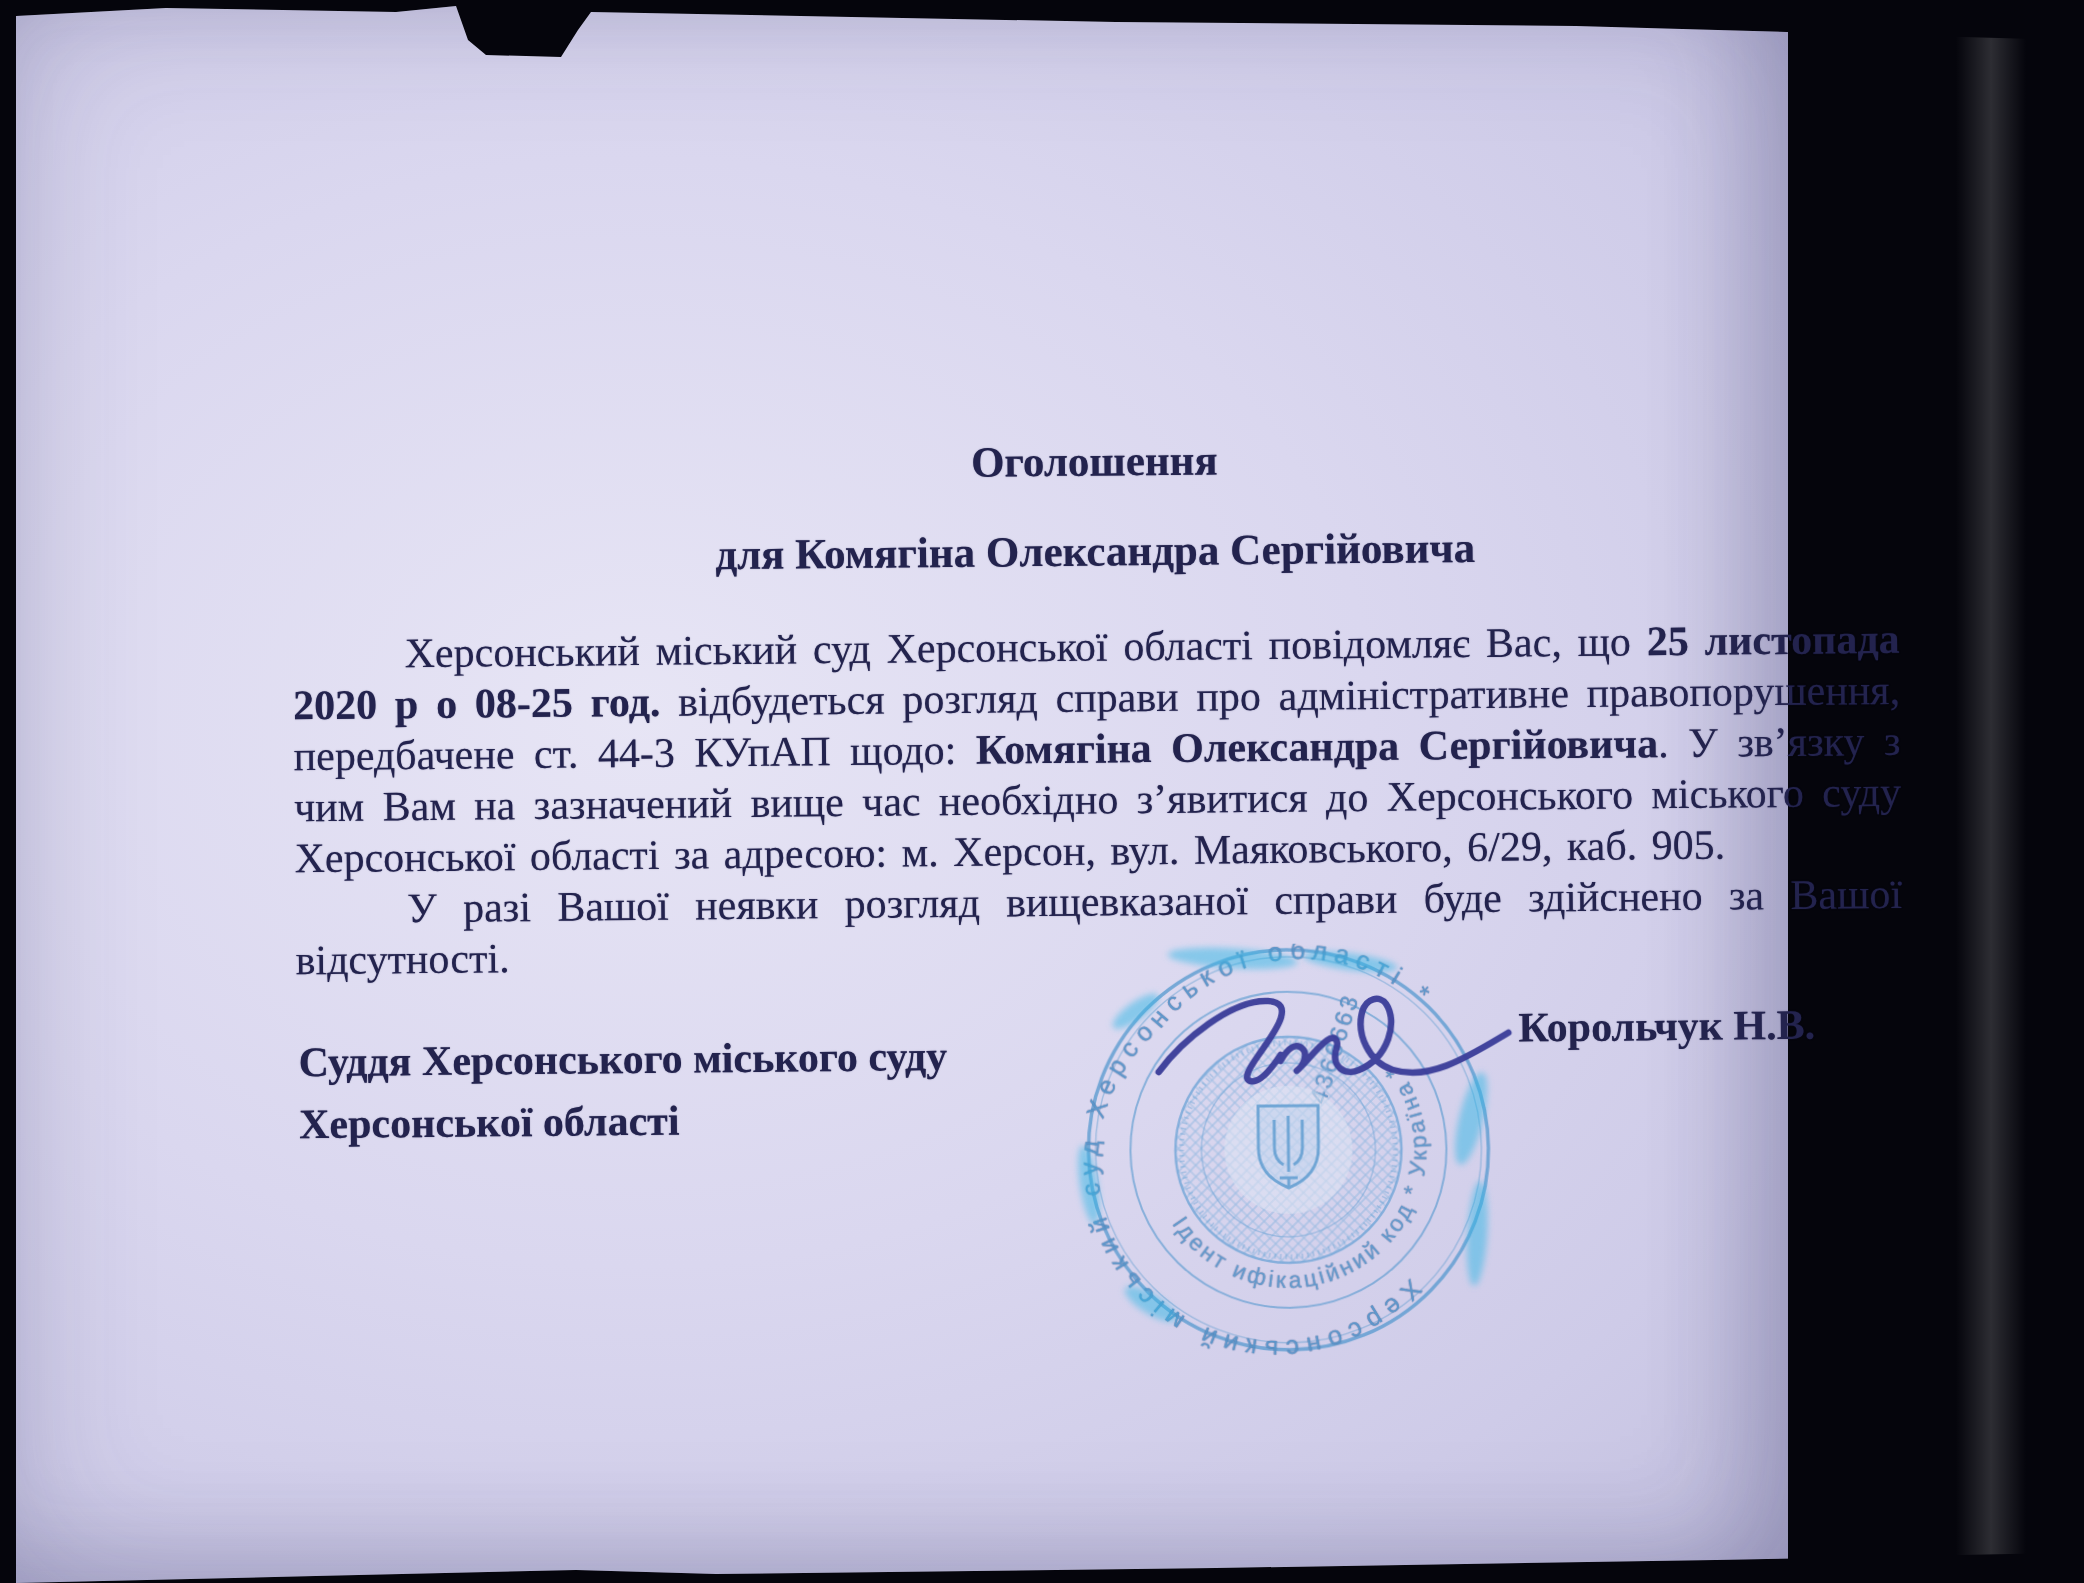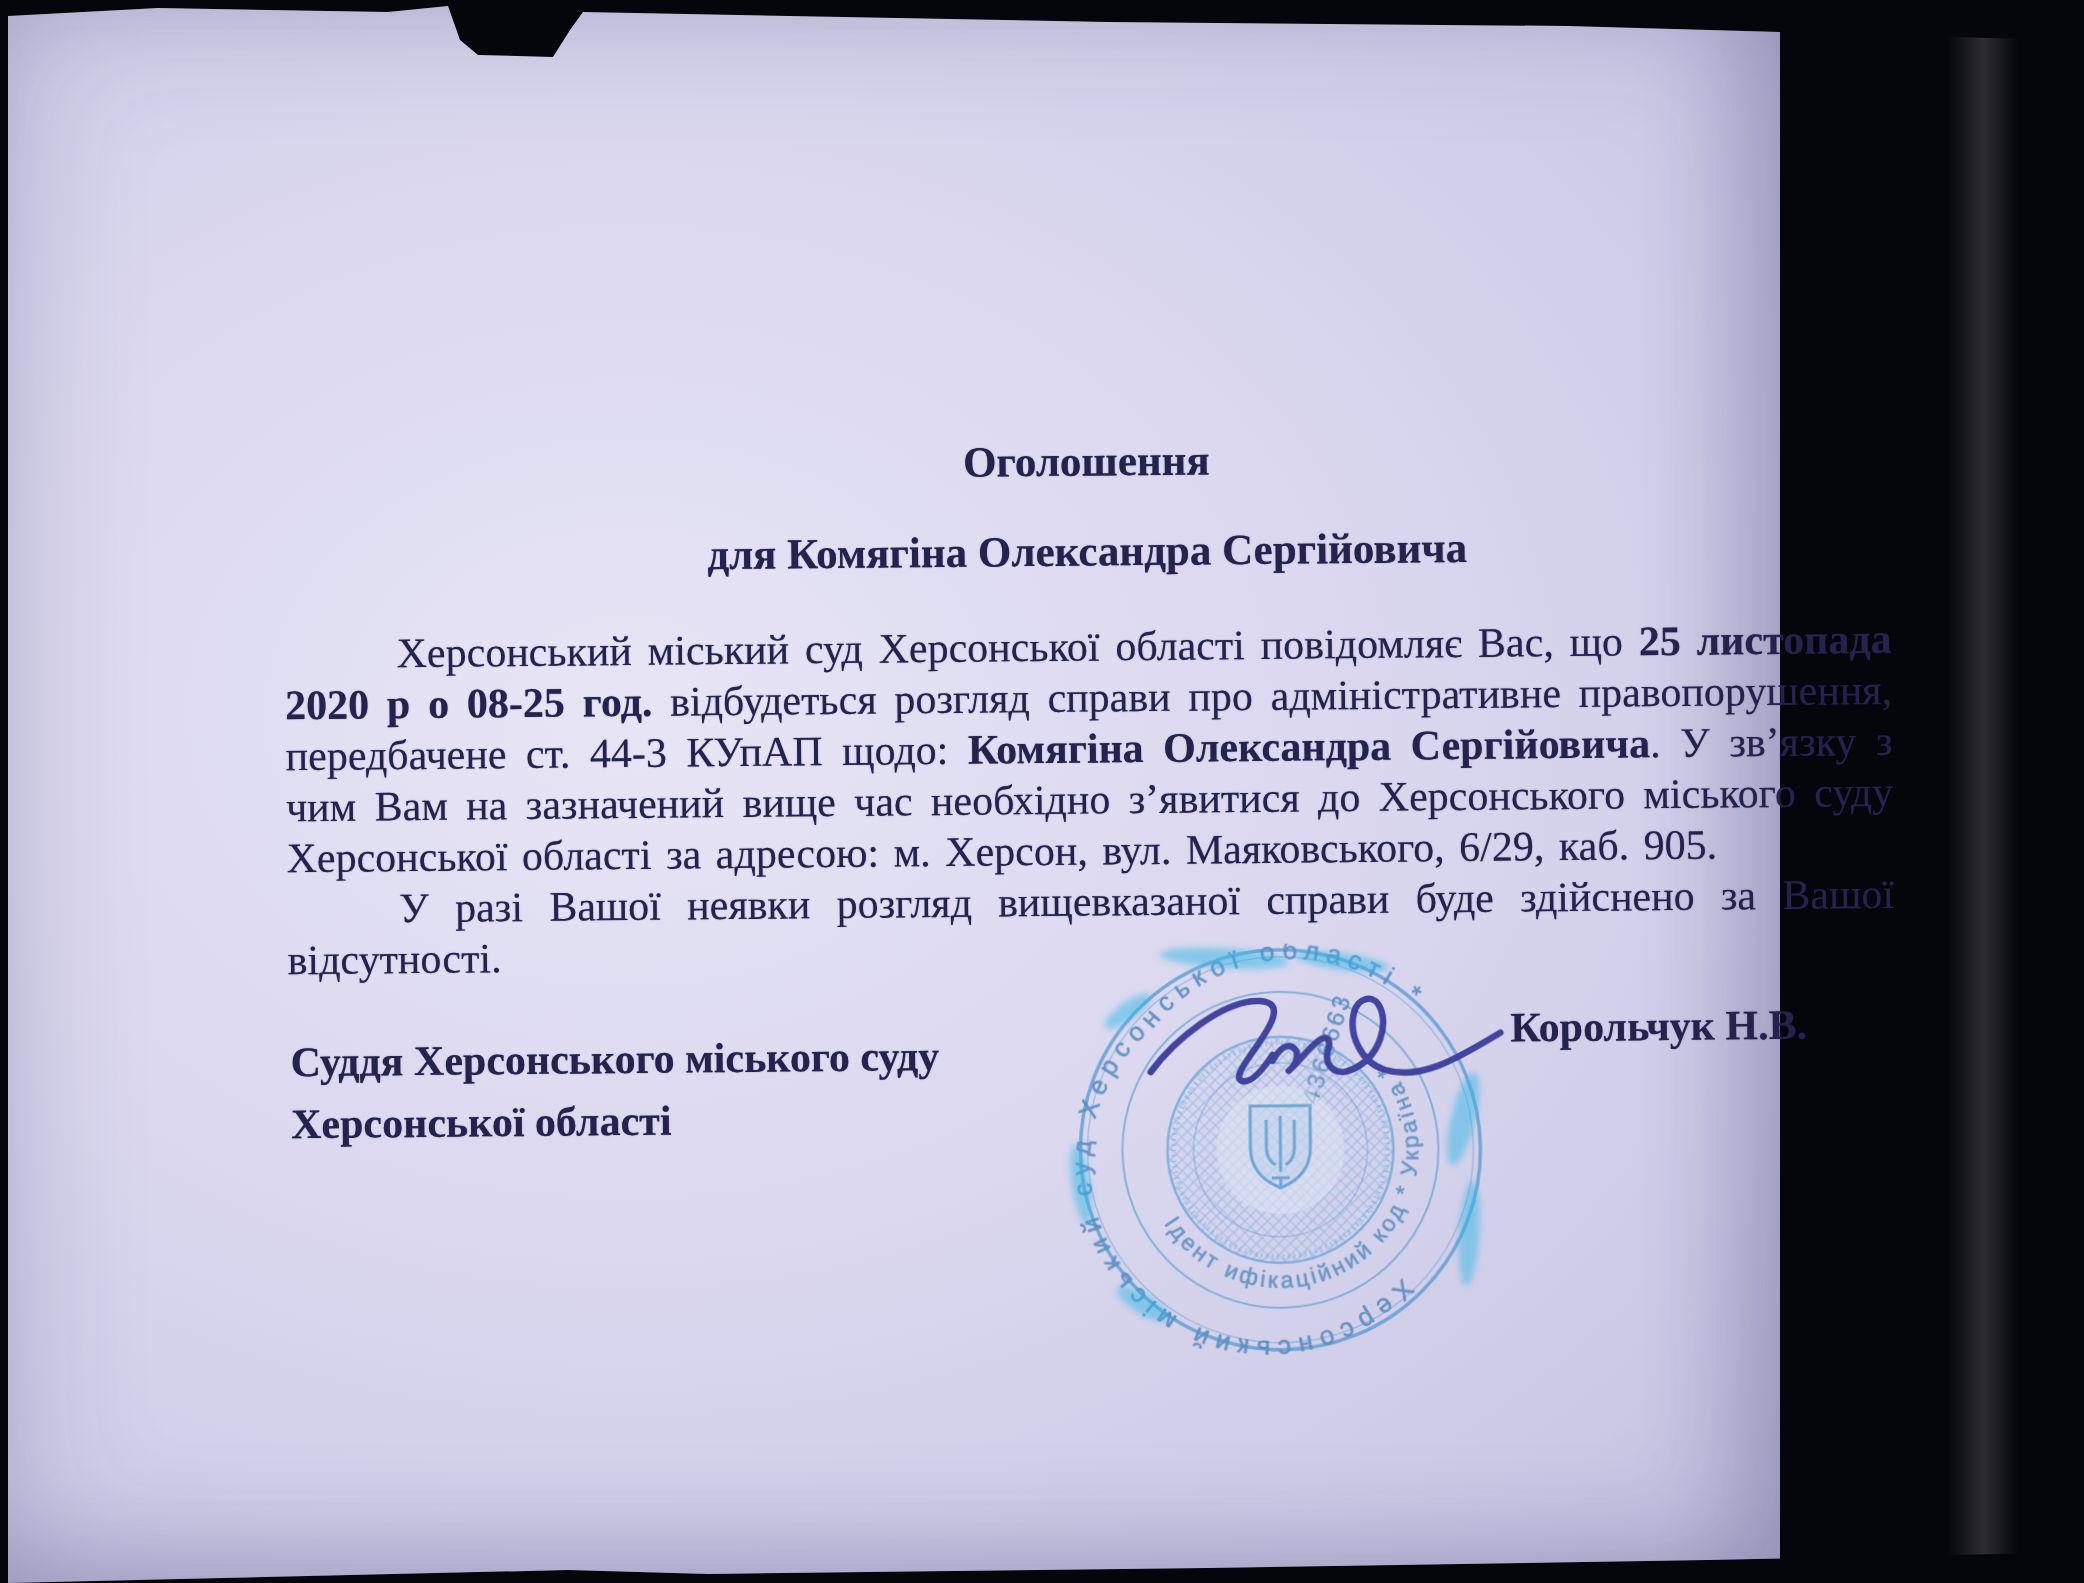--- a/index.html
+++ b/index.html
@@ -4,21 +4,21 @@
 <style>
   html,body{margin:0;padding:0;}
   body{
     width:2084px;height:1583px;
     background:#05050c;
     position:relative;
     overflow:hidden;
     font-family:"Liberation Serif", serif;
   }
   .paper{
-    position:absolute;left:8px;top:0;width:1772px;height:1583px;
+    position:absolute;left:16px;top:0;width:1772px;height:1583px;
     background:radial-gradient(ellipse at 35% 45%, #e7e5f5 0%, #dad7ef 45%, #cecbe8 78%, #c3c0df 100%);
     clip-path:polygon(
       0px 16px, 150px 8px, 380px 12px, 440px 6px, 452px 40px, 470px 55px,
       545px 57px, 562px 30px, 575px 12px, 1100px 22px, 1560px 26px, 2050px 40px,
       2058px 300px, 2068px 700px, 2076px 1100px, 2084px 1440px,
       2084px 1552px, 1700px 1560px, 1200px 1568px, 700px 1574px, 560px 1570px,
       300px 1576px, 0px 1583px
     );
     box-shadow:inset 0 0 140px rgba(45,45,95,.22), inset -50px -25px 90px rgba(45,45,95,.18);
   }

